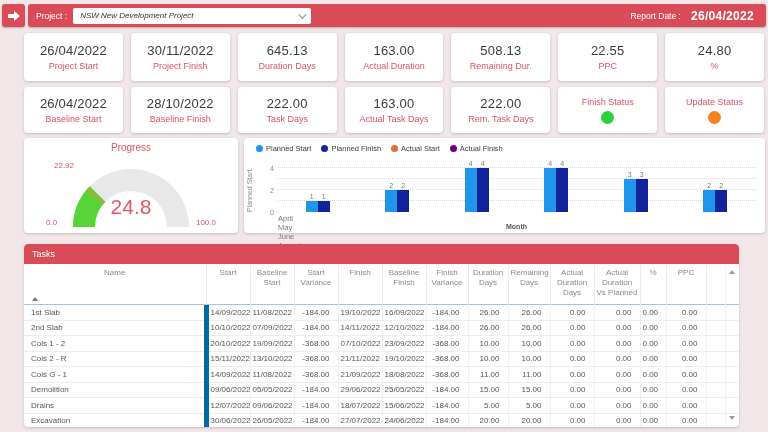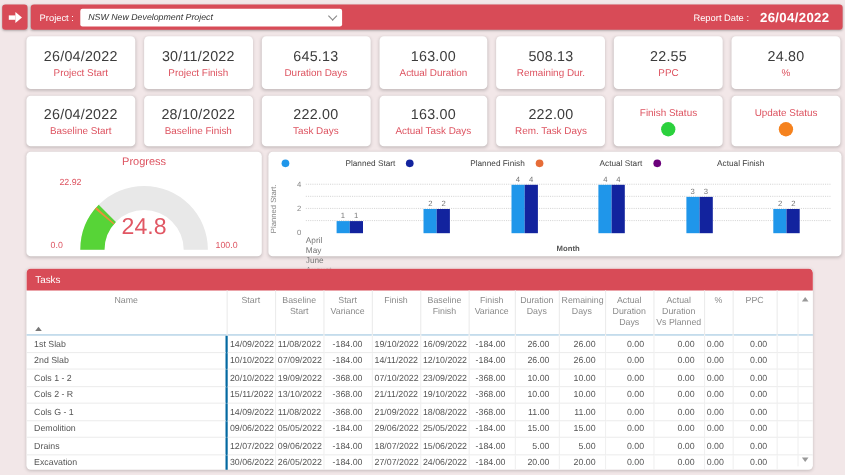--- a/index.html
+++ b/index.html
@@ -39,21 +39,21 @@
   .gauge-wrap svg { position:absolute; left:27px; top:2px; }
   .g-val { position:absolute; left:0; right:0; top:42px; text-align:center; font-size:21px; color:#e15764; }
   .g-min { position:absolute; left:22px; bottom:4px; font-size:8px; color:#dd5360; }
   .g-max { position:absolute; right:22px; bottom:4px; font-size:8px; color:#dd5360; }
   .g-target { position:absolute; left:30px; top:8px; font-size:8px; color:#dd5360; }
 
   
   .legend { display:flex; gap:10px; padding:6px 0 0 12px; }
   .legend-item { display:flex; align-items:center; gap:3px; }
   .legend-item .sw { width:7px; height:7px; border-radius:50%; }
-  .legend-item .lt { font-size:7.5px; color:#404040;margin-left:48px; }
+  .legend-item .lt { font-size:7.5px; color:#404040; }
   .plot-area { position:absolute; left:34px; right:10px; top:30px; height:44px; }
   .gridline { position:absolute; left:0; right:0; height:0; border-top:1px dotted #d9d9d9; }
   .ytick { position:absolute; font-size:7px; color:#888; width:12px; text-align:right; }
   .ylabel { position:absolute; left:2px; top:30px; height:44px; width:10px; font-size:7px; color:#888; writing-mode:vertical-rl; transform:rotate(180deg); text-align:center; white-space:nowrap; overflow:hidden; }
   .groups { position:absolute; inset:0; display:flex; justify-content:space-around; align-items:flex-end; }
   .group { display:flex; flex-direction:column; align-items:center; }
   .bars { display:flex; align-items:flex-end; }
   .barcol { display:flex; flex-direction:column; align-items:center; width:12px; }
   .bar-label { font-size:7px; color:#777; margin-bottom:1px; }
   .bar { width:12px; }
@@ -64,21 +64,21 @@
   
   #tasks-panel { left:24px; top:244px; width:715px; height:183px; overflow:hidden; }
   .tasks-bar { height:20px; background:#d84b57; border-radius:4px 4px 0 0; display:flex; align-items:center; padding-left:8px; }
   .tasks-bar .tt { color:#fff; font-size:9px; }
   table { border-collapse:collapse; table-layout:fixed; width:726px; }
   th { font-size:8px; font-weight:normal; color:#8a8a8a; text-align:center; vertical-align:top; padding:4px 2px 2px; line-height:1.25; border-right:1px solid #ececec; height:40px; }
   th.name-h { position:relative; }
   .sort-asc { position:absolute; left:8px; bottom:3px; width:0; height:0; border-left:3px solid transparent; border-right:3px solid transparent; border-bottom:4px solid #777; }
   thead tr { border-bottom:1px solid #9ec6e0; }
   td { font-size:8px; color:#555; padding:0 8px 0 2px; height:15.5px; border-right:1px solid #f0f0f0; border-bottom:1px solid #ededed; text-align:right; white-space:nowrap; overflow:hidden; }
-  td.name-c { text-align:left; padding-left:7px; border-right:2px solid #0369a1; }
+  td.name-c { text-align:left; padding-left:7px; border-right:5px solid #0369a1; }
   th.name-h { border-right:1px solid #ececec; }
   .tbody-wrap { height:123px; overflow:hidden; }
   .vscroll { position:absolute; right:2px; top:22px; bottom:3px; width:12px; border-left:1px solid #f0f0f0; }
   .vs-up, .vs-down { position:absolute; left:3px; width:0; height:0; border-left:3.5px solid transparent; border-right:3.5px solid transparent; }
   .vs-up { top:4px; border-bottom:4px solid #999; }
   .vs-down { bottom:4px; border-top:4px solid #999; }
 </style>
 </head>
 <body>
 

